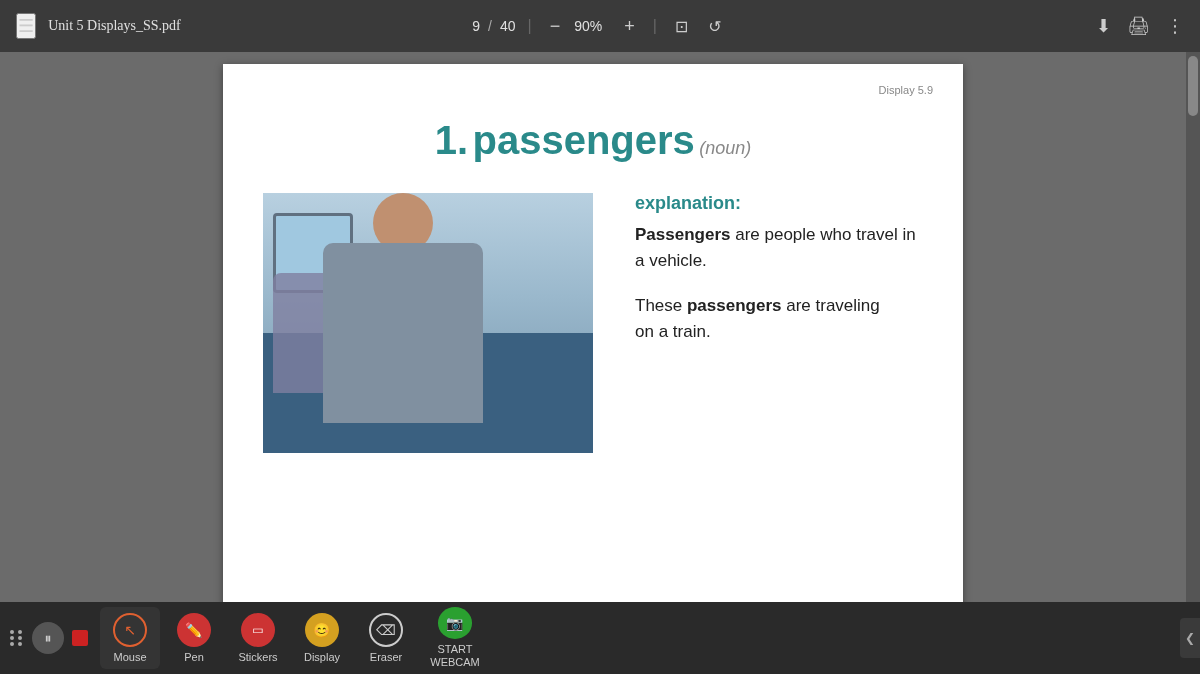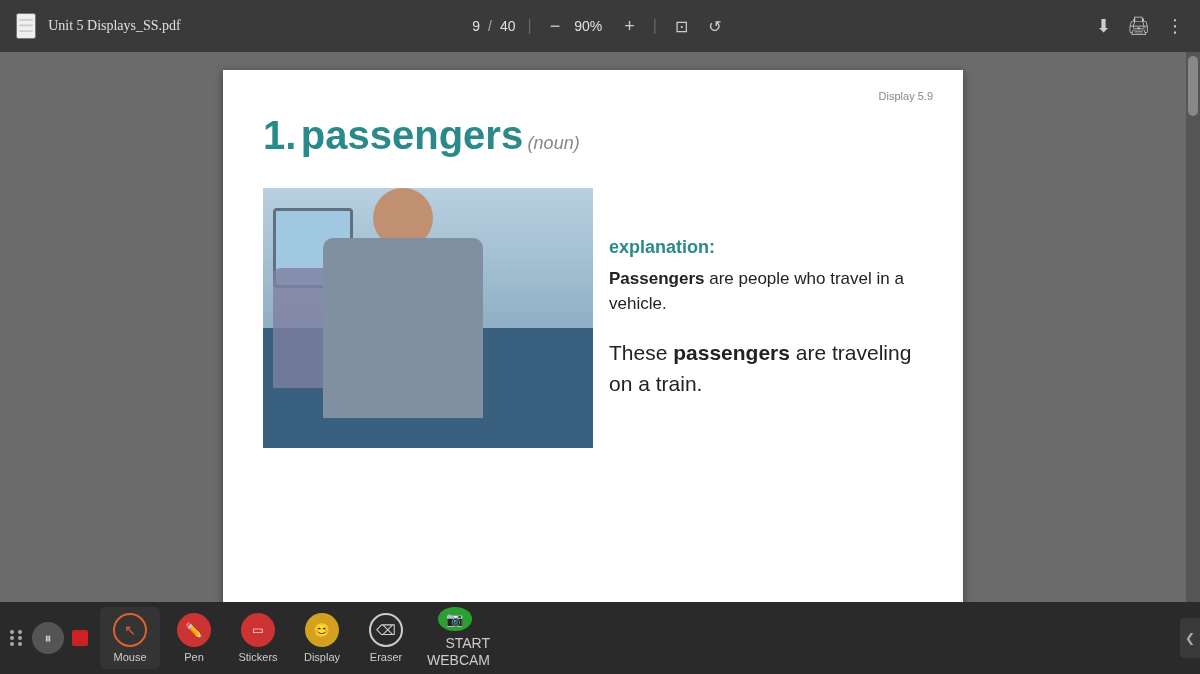--- a/index.html
+++ b/index.html
@@ -95,21 +95,21 @@
       position: relative;
     }
 
     
     .pdf-area {
       flex: 1;
       background: #6b6b6b;
       display: flex;
       justify-content: center;
       align-items: flex-start;
-      padding: 18px 20px;
+      padding: 12px 20px;
       overflow: hidden;
       position: relative;
     }
 
     
     .scrollbar-right {
       width: 14px;
       background: #555;
       display: flex;
       flex-direction: column;
@@ -136,44 +136,44 @@
 
     .display-label {
       position: absolute;
       top: 20px;
       right: 30px;
       font-size: 11px;
       color: #888;
     }
 
     .word-title {
-      text-align: left;
+      text-align: center;
       margin-bottom: 30px;
-      margin-top: 13px;
+      margin-top: 24px;
     }
     .word-title .number {
       font-size: 40px;
       font-weight: bold;
       color: #2a8a8a;
     }
     .word-title .word {
       font-size: 40px;
       font-weight: bold;
       color: #2a8a8a;
     }
     .word-title .pos {
       font-size: 18px;
       color: #888;
       font-style: italic;
     }
 
     .content-section {
       display: flex;
-      gap: 16px;
-      align-items: center;
+      gap: 42px;
+      align-items: flex-start;
     }
 
     
     .image-placeholder {
       width: 330px;
       height: 260px;
       background: #c8d4dc;
       flex-shrink: 0;
       position: relative;
       overflow: hidden;
@@ -248,21 +248,21 @@
       font-size: 17px;
       color: #222;
       line-height: 1.5;
       margin-bottom: 20px;
     }
     .explanation-text .bold-word {
       font-weight: bold;
     }
 
     .example-text {
-      font-size: 21px;
+      font-size: 17px;
       color: #222;
       line-height: 1.5;
     }
     .example-text .bold-word {
       font-weight: bold;
     }
 
     
     .bottom-toolbar {
       height: 72px;
@@ -485,19 +485,19 @@
     <div class="tool-icon-circle white-pen">
       <span style="font-size:14px;color:#ccc;">⌫</span>
     </div>
     <span class="tool-label">Eraser</span>
   </div>
 
   <div class="tool-item" style="width:70px;">
     <div class="webcam-icon-circle">
       <span style="font-size:14px;color:#fff;">📷</span>
     </div>
-    <span class="tool-label" style="font-size:14px;text-align:right;line-height:1.2;">START WEBCAM</span>
+    <span class="tool-label" style="font-size:11px;text-align:center;line-height:1.2;">START WEBCAM</span>
   </div>
 
   <div class="collapse-arrow">
     <span style="color:#aaa;font-size:12px;">❮</span>
   </div>
 </div>
 
 </body></html>

